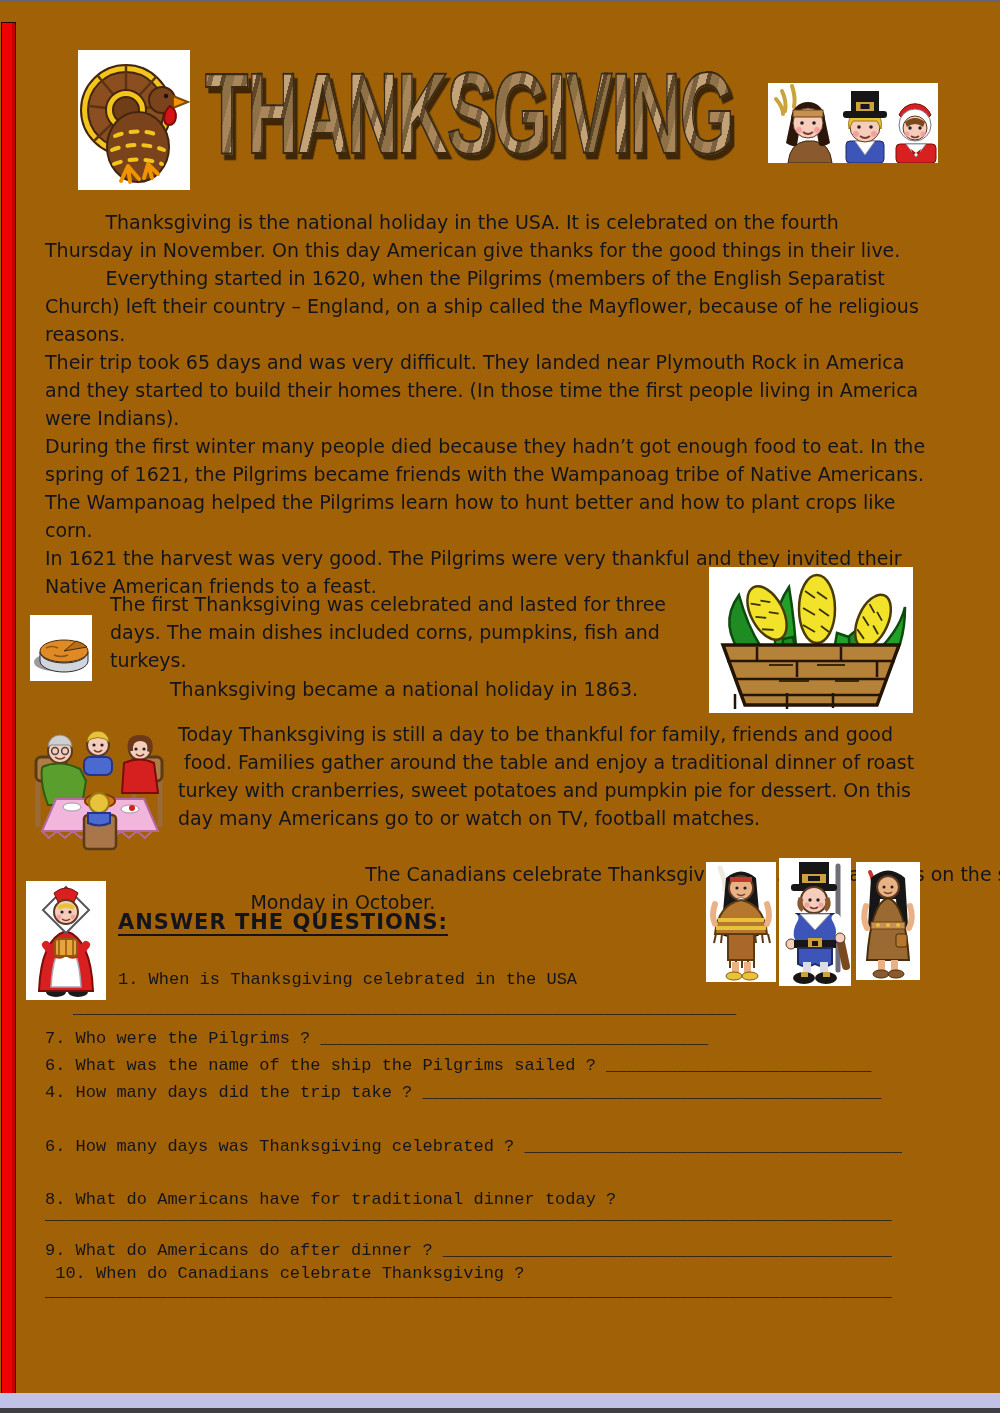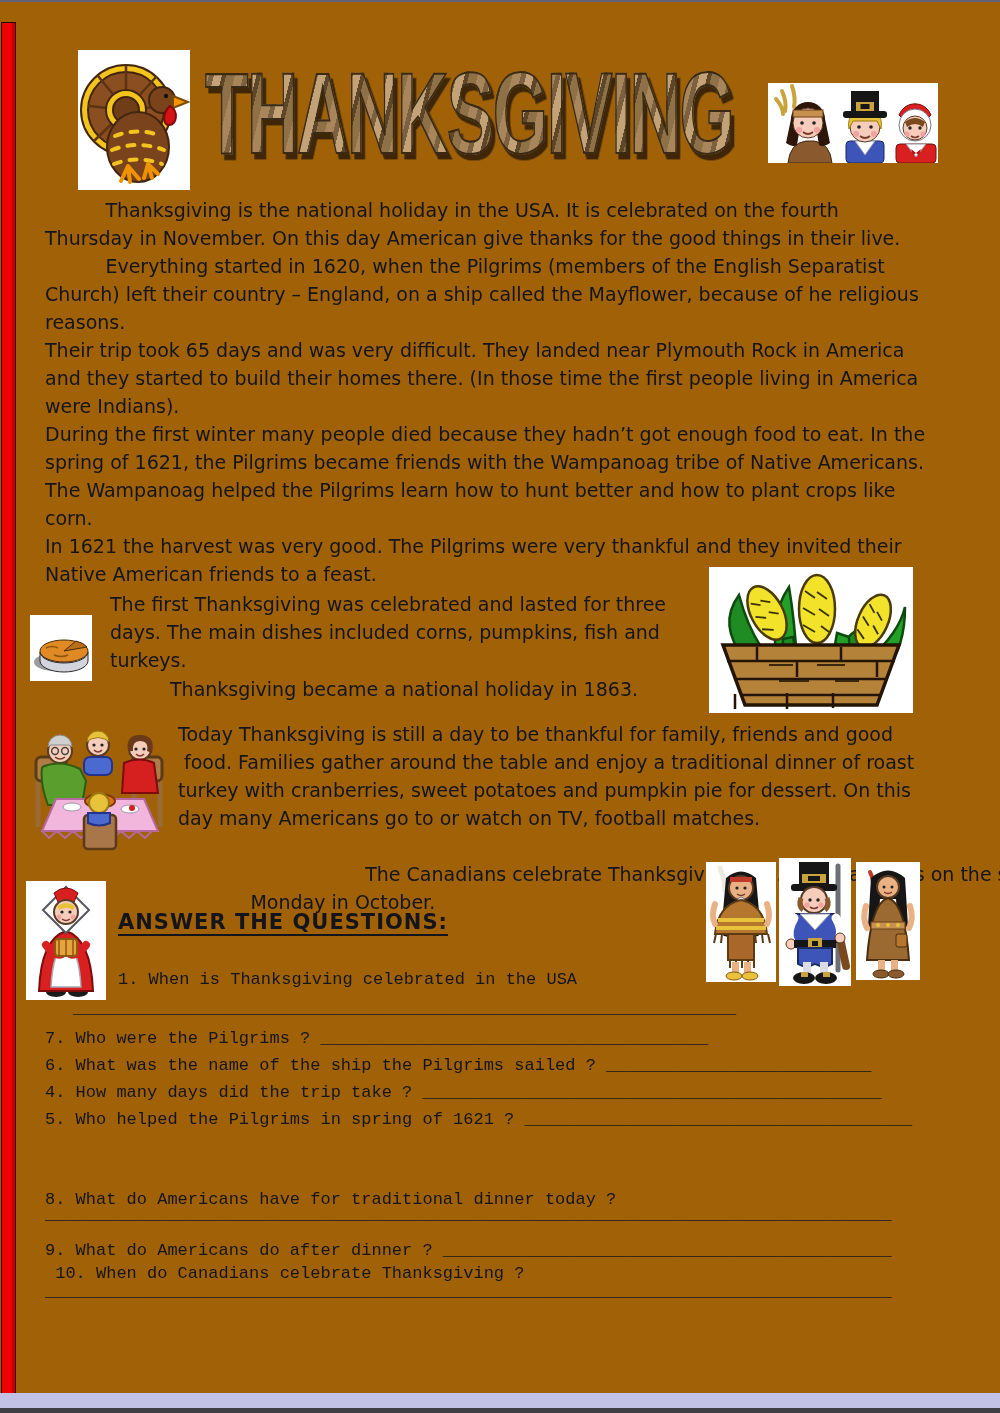--- a/index.html
+++ b/index.html
@@ -31,21 +31,21 @@
     font-family:"Liberation Sans",sans-serif;font-weight:bold;font-size:106px;line-height:106px;
     letter-spacing:-2px;transform:scale(0.67,1.08);transform-origin:0 0;
     background:repeating-linear-gradient(112deg,#a8855a 0 12px,#7c6140 12px 19px,#c2a276 19px 30px,#5e4628 30px 36px,#8f7148 36px 48px);
     -webkit-background-clip:text;background-clip:text;color:transparent;
     -webkit-text-stroke:2px #3a2a14;
     filter:drop-shadow(5px 5px 0 rgba(38,24,8,0.8));
   }
 
   pre.txt{position:absolute;margin:0;font-family:"DejaVu Sans",sans-serif;
           font-size:19px;line-height:28px;white-space:pre;color:#14141c;}
-  .blk1{left:45px;top:196px;}
+  .blk1{left:45px;top:208px;}
   .blk2{left:110px;top:590px;}
   .blk3{left:170px;top:675px;}
   .blk4{left:178px;top:720px;}
 
   .heading{position:absolute;left:118px;top:910px;font-size:21px;font-weight:bold;
            letter-spacing:1px;text-decoration:underline;text-decoration-thickness:2px;text-underline-offset:5px;}
   .q{position:absolute;left:45px;font-size:17px;line-height:27px;white-space:pre;color:#14141c;font-family:Liberation Mono, monospace;}
   .q1{left:118px;top:966px;}
   .r2{top:1025px;} .r3{top:1052px;} .r4{top:1079px;} .r5{top:1106px;}
   .r6{top:1133px;} .r7{top:1159px;} .r8{top:1186px;}
@@ -329,21 +329,21 @@
       <ellipse cx="25" cy="112" rx="8" ry="4" fill="#8a5a2e" stroke="#4a2e0e"></ellipse>
       <ellipse cx="40" cy="112" rx="8" ry="4" fill="#8a5a2e" stroke="#4a2e0e"></ellipse>
     </svg>
   </div>
 
   <div class="q q1">1. When is Thanksgiving celebrated in the USA</div>
   <div class="q la">_________________________________________________________________</div>
   <div class="q r2">7. Who were the Pilgrims ? ______________________________________</div>
   <div class="q r3">6. What was the name of the ship the Pilgrims sailed ? __________________________</div>
   <div class="q r4">4. How many days did the trip take ? _____________________________________________</div>
-  <div class="q r5">5. Who helped the Pilgrims in spring of 1621 ? ______________________________________</div>
+  <div class="q r6">6. How many days was Thanksgiving celebrated ? _____________________________________</div>
   <div class="q r8">8. What do Americans have for traditional dinner today ?</div>
   <div class="q lb">___________________________________________________________________________________</div>
   <div class="q r9">9. What do Americans do after dinner ? ____________________________________________</div>
   <div class="q r10"> 10. When do Canadians celebrate Thanksgiving ?</div>
   <div class="q lc">___________________________________________________________________________________</div>
 
   <div class="bottom-shade"></div>
   <div class="bottom-edge"></div>
 </div>
 

